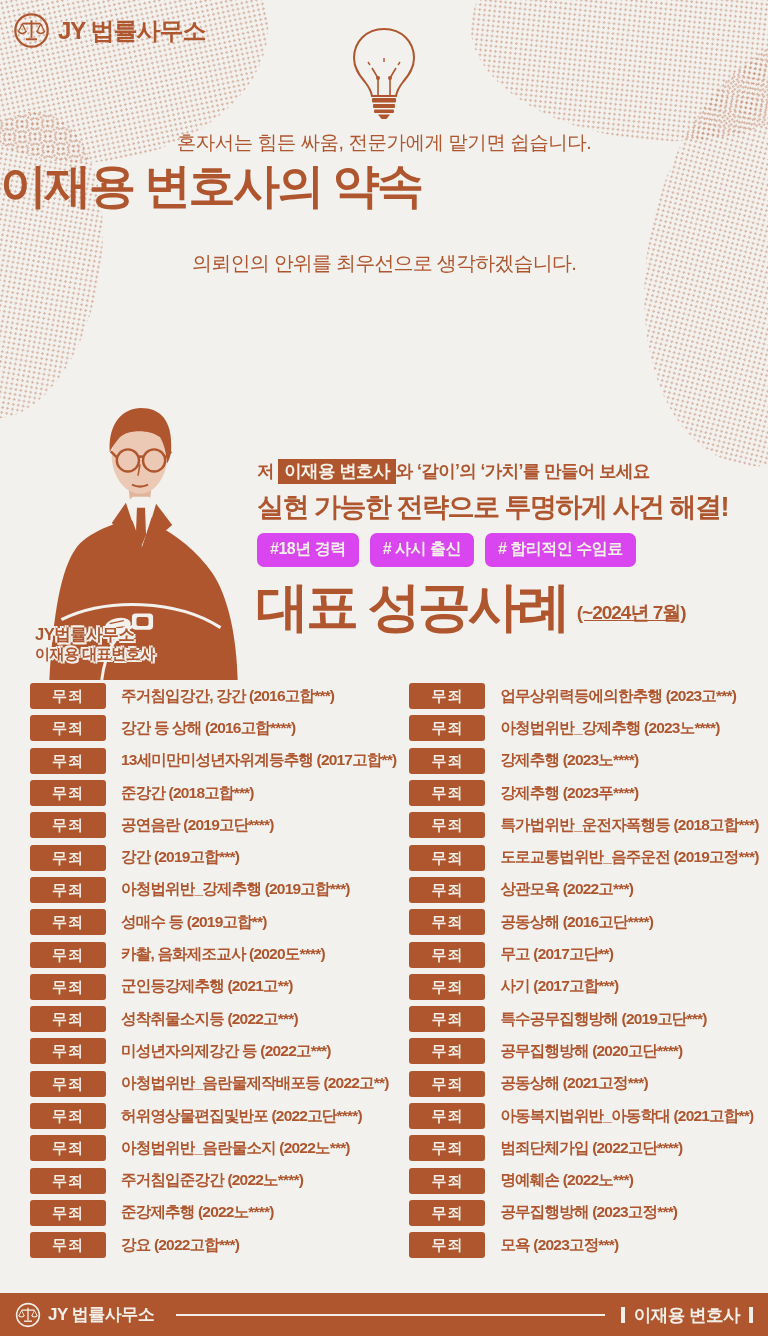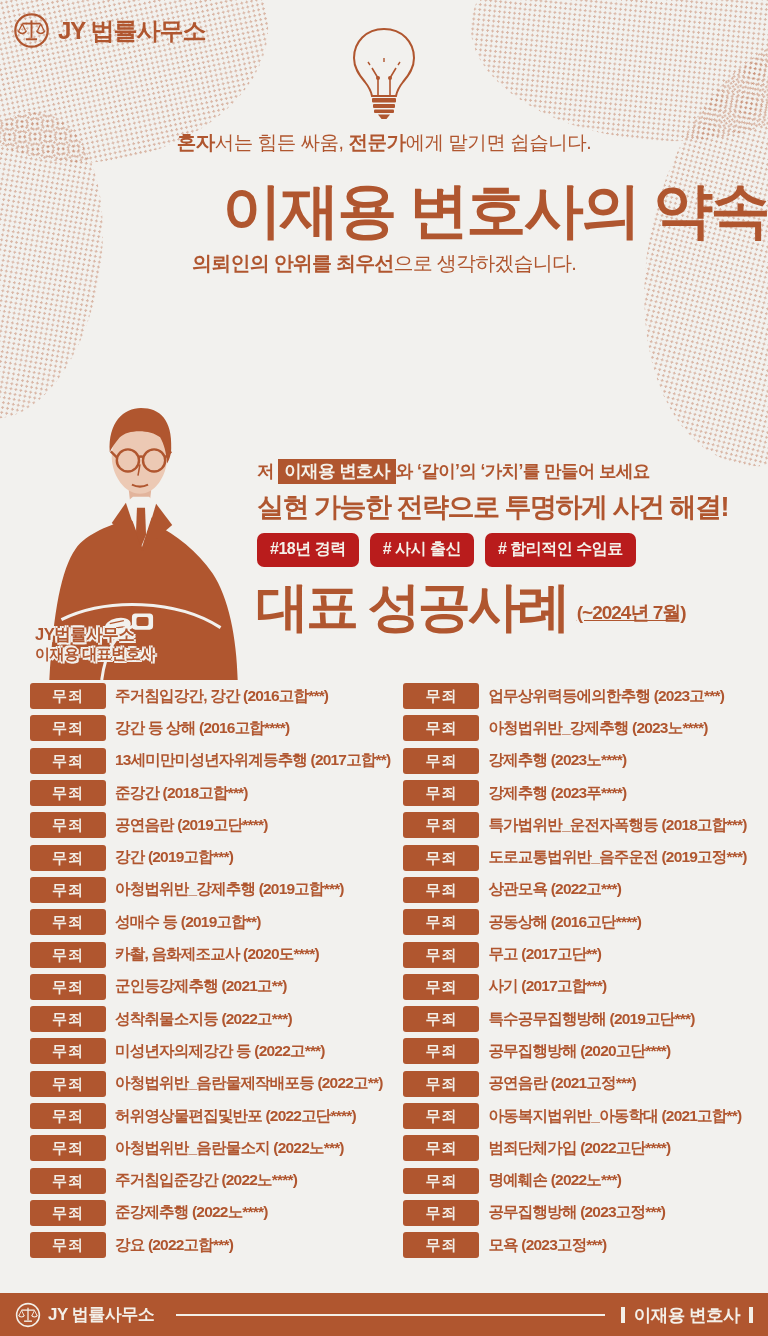--- a/index.html
+++ b/index.html
@@ -20,47 +20,47 @@
   .st3 { left:650px; top:30px;  width:280px; height:440px; transform:rotate(14deg); }
   .st4 { left:-70px; top:110px; width:170px; height:310px; transform:rotate(10deg); }
   
   .logo { position:absolute; left:13px; top:12px; display:flex; align-items:center; gap:8px; }
   .logo svg { width:37px; height:37px; }
   .logo-text { font-size:24px; font-weight:800; letter-spacing:-1px; }
   
   .bulb { position:absolute; top:26px; left:50%; transform:translateX(-50%); width:84px; height:94px; }
   
   .tagline { position:absolute; top:129px; width:100%; text-align:center; font-size:19.5px; font-weight:500; letter-spacing:-0.5px; }
-  .tagline .b, .promise .b { font-weight:700; }
-  .main-title { position:absolute; top:171px; width:100%; text-align:right; font-size:60px; font-weight:800; letter-spacing:-2.5px; }
+  .tagline .b, .promise .b { font-weight:400; }
+  .main-title { position:absolute; top:155px; width:100%; text-align:left; font-size:47px; font-weight:800; letter-spacing:-2.5px; }
   .promises { position:absolute; top:250px; width:100%; text-align:center; }
   .promise { font-size:20px; letter-spacing:-0.8px; margin-bottom:25px; }
   
   .portrait { position:absolute; left:30px; top:400px; width:224px; height:280px; }
   .caption { position:absolute; left:26px; top:624px; line-height:1.25;
              text-shadow:-2px 0 0 #f2f1ee, 2px 0 0 #f2f1ee, 0 -2px 0 #f2f1ee, 0 2px 0 #f2f1ee, -2px -2px 0 #f2f1ee, 2px 2px 0 #f2f1ee;margin-left:9px; }
   .caption-l1 { font-size:16.5px; font-weight:600; letter-spacing:-0.5px; }
   .caption-l2 { font-size:15px; font-weight:800; letter-spacing:-0.5px; }
   .intro { position:absolute; left:257px; top:459px; font-size:17.5px; font-weight:600; letter-spacing:-0.6px; }
   .intro .chip { background:#b0562f; color:#f4f1ea; padding:2px 6px 3px; font-weight:700; }
   .intro .b { font-weight:800; }
   .slogan { position:absolute; left:257px; top:489px; font-size:27px; font-weight:800; letter-spacing:-1.5px; }
   .tags { position:absolute; left:257px; top:533px; display:flex; gap:11px; }
-  .tag { background:#b91c1c; color:#f4f1ea; font-size:16px; font-weight:700; letter-spacing:-0.5px;
+  .tag { background:#d946ef; color:#f4f1ea; font-size:16px; font-weight:700; letter-spacing:-0.5px;
          padding:6px 13px 7px; border-radius:7px; white-space:nowrap; }
   .cases-header { position:absolute; left:256px; top:580px; display:flex; align-items:flex-end; }
   .cases-title { font-size:53px; font-weight:800; letter-spacing:-3px; line-height:1; }
   .cases-period { font-size:19px; font-weight:600; letter-spacing:-1px; margin:0 0 7px 9px;text-decoration:underline; }
   
   .case-grid { position:absolute; left:30px; top:680px; width:710px; display:flex; gap:13px; }
   .case-col { flex:1; }
   .case-row { display:flex; align-items:center; height:32.3px; }
   .verdict-badge { flex:none; width:76px; height:26px; line-height:26px; text-align:center;
                    background:#b0562f; color:#f3efe8; font-size:15px; font-weight:700; border-radius:3px; letter-spacing:1px; }
-  .case-title { margin-left:9px; font-size:15.5px; font-weight:600; letter-spacing:-0.8px; white-space:nowrap; }
+  .case-title { margin-left:15px; font-size:15.5px; font-weight:600; letter-spacing:-0.8px; white-space:nowrap; }
   
   .footer { position:absolute; left:0; bottom:0; width:768px; height:43px; background:#b0562f;
             color:#f3efe8; display:flex; align-items:center; padding:0 15px; }
   .footer svg { width:26px; height:26px; }
   .footer-brand { font-size:17px; font-weight:800; letter-spacing:-0.5px; margin-left:7px; white-space:nowrap; }
   .footer-line { flex:1; height:2px; background:#f3efe8; margin:0 16px 0 22px; }
   .footer-attorney { display:flex; align-items:center; gap:9px; }
   .footer-bar { width:4px; height:16px; background:#f3efe8; }
   .footer-name { font-size:17.5px; font-weight:800; letter-spacing:-0.5px; white-space:nowrap; }
 </style>
@@ -273,21 +273,21 @@
       <div class="case-row">
         <span class="verdict-badge">무죄</span>
         <span class="case-title">특수공무집행방해 (2019고단***)</span>
       </div>
       <div class="case-row">
         <span class="verdict-badge">무죄</span>
         <span class="case-title">공무집행방해 (2020고단****)</span>
       </div>
       <div class="case-row">
         <span class="verdict-badge">무죄</span>
-        <span class="case-title">공연음란 (2021고정***)</span>
+        <span class="case-title">공동상해 (2021고정***)</span>
       </div>
       <div class="case-row">
         <span class="verdict-badge">무죄</span>
         <span class="case-title">아동복지법위반_아동학대 (2021고합**)</span>
       </div>
       <div class="case-row">
         <span class="verdict-badge">무죄</span>
         <span class="case-title">범죄단체가입 (2022고단****)</span>
       </div>
       <div class="case-row">

